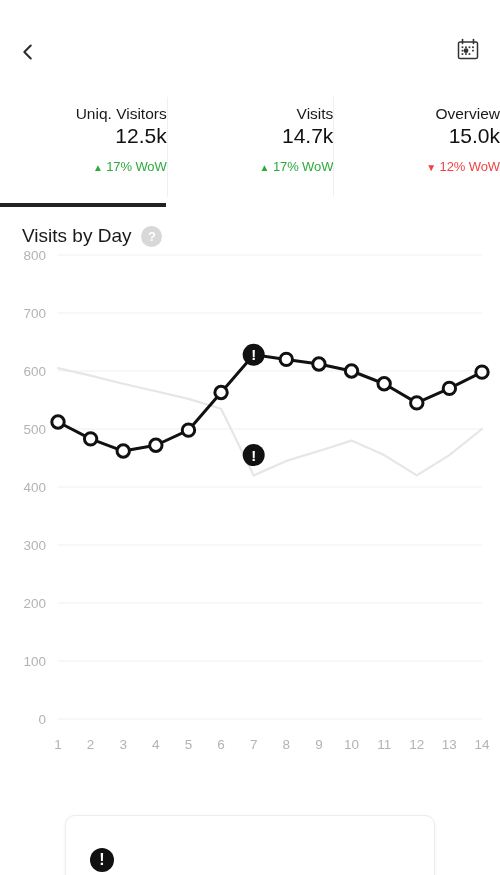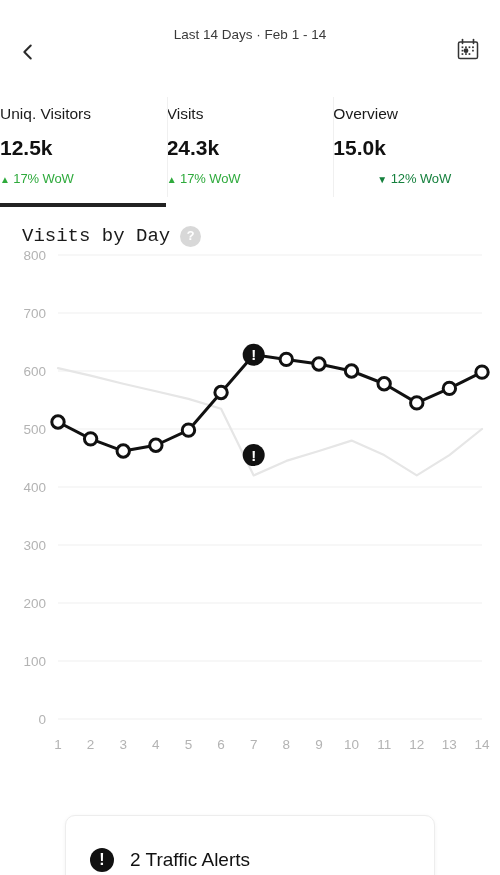--- a/index.html
+++ b/index.html
@@ -42,45 +42,44 @@
   }
 
   
   .stats {
     position:relative;
     display:flex;
     height:112px;
   }
   .stat {
     flex:1 1 0;
-    display:flex; flex-direction:column; align-items:flex-start;
+    display:flex; flex-direction:column; align-items:flex-end;
     justify-content:flex-start;
     padding-top:10px;
     position:relative;
     cursor:pointer;
   }
   .stat + .stat::before {
     content:"";
     position:absolute; left:0; top:2px; bottom:10px;
     width:1px; background:#f0f0f0;
   }
   .stat-label { font-size:15.5px; color:#1a1a1a; line-height:1.2; }
-  .stat-value { font-size:21px; font-weight:bold; color:#111; margin-top:12px; line-height:1.1; }
+  .stat-value { font-size:21px; font-weight:normal; color:#111; line-height:1.1; }
   .stat-delta { font-size:13px; margin-top:12px; font-weight:normal; letter-spacing:-.1px; }
   .stat-delta .arrow { font-size:10px; }
   .stat.active .underline {
     position:absolute; left:0; bottom:0;
     width:166px; height:4px; background:#222;
   }
 
   
   .chart-head {
     display:flex; align-items:center; gap:10px;
     padding:18px 0 0 22px;
-    font-family:Liberation Mono, monospace;
   }
   .chart-title { font-size:19px; color:#1a1a1a; }
   .help-icon {
     width:21px; height:21px; border-radius:50%;
     background:#d8d8d8; color:#fff;
     font-size:13px; font-weight:bold;
     display:flex; align-items:center; justify-content:center;
     cursor:pointer; line-height:1;
   }
   .chart-box { position:relative; width:500px; height:540px; }
@@ -113,21 +112,20 @@
 
 <div class="header">
 
   <div class="back-btn">
     <svg width="22" height="22" viewBox="0 0 24 24">
       <path d="M15 5 L8 12 L15 19" fill="none" stroke="#2b2b2b" stroke-width="2.2" stroke-linecap="round" stroke-linejoin="round"></path>
     </svg>
   </div>
 
   <div class="title-wrap">
-    <div class="page-subtitle">Last 14 Days · Feb 1 - 14</div>
   </div>
 
   <div class="cal-btn">
     <svg width="26" height="26" viewBox="0 0 26 26">
       <rect x="3.5" y="5" width="19" height="16.5" rx="1.6" fill="none" stroke="#333" stroke-width="1.5"></rect>
       <line x1="7.5" y1="2.5" x2="7.5" y2="6.5" stroke="#333" stroke-width="1.6" stroke-linecap="round"></line>
       <line x1="18.5" y1="2.5" x2="18.5" y2="6.5" stroke="#333" stroke-width="1.6" stroke-linecap="round"></line>
       <g fill="#333">
         <rect x="6.6" y="9.4" width="1.7" height="1.7"></rect>
         <rect x="10.1" y="9.4" width="1.7" height="1.7"></rect>
@@ -151,31 +149,31 @@
     <div class="stat-value">12.5k</div>
     <div class="stat-delta" style="color: rgb(46, 170, 60);">
       <span class="arrow">▲</span>
       <span>17% WoW</span>
     </div>
     <div class="underline"></div>
   </div>
 
   <div class="stat">
     <div class="stat-label">Visits</div>
-    <div class="stat-value">24.3k</div>
+    <div class="stat-value">14.7k</div>
     <div class="stat-delta" style="color: rgb(46, 170, 60);">
       <span class="arrow">▲</span>
       <span>17% WoW</span>
     </div>
   </div>
 
   <div class="stat">
     <div class="stat-label">Overview</div>
     <div class="stat-value">15.0k</div>
-    <div class="stat-delta" style="color: #15803d; margin-left: 44px;">
+    <div class="stat-delta" style="color: #ef4444; margin-left: 44px;">
       <span class="arrow">▼</span>
       <span>12% WoW</span>
     </div>
   </div>
 </div>
 
 <div class="chart-head">
   <div class="chart-title">Visits by Day</div>
   <div class="help-icon">?</div>
 </div>
@@ -231,14 +229,13 @@
       <circle cx="482" cy="125.16" r="6.2" fill="#ffffff" stroke="#111111" stroke-width="3"></circle>
       <circle cx="253.6923076923077" cy="107.76" r="11" fill="#111111"></circle>
       <text x="253.6923076923077" y="113.26" text-anchor="middle" font-family="&quot;Liberation Sans&quot;, sans-serif" font-size="15" font-weight="bold" fill="#ffffff">!</text>
       <circle cx="253.6923076923077" cy="208.10000000000002" r="11" fill="#111111"></circle>
       <text x="253.6923076923077" y="213.60000000000002" text-anchor="middle" font-family="&quot;Liberation Sans&quot;, sans-serif" font-size="15" font-weight="bold" fill="#ffffff">!</text>
     </svg>
 </div>
 
 <div class="alerts-card">
   <div class="alert-badge">!</div>
-  <div class="alerts-text">2 Traffic Alerts</div>
 </div>
 
 </body></html>

